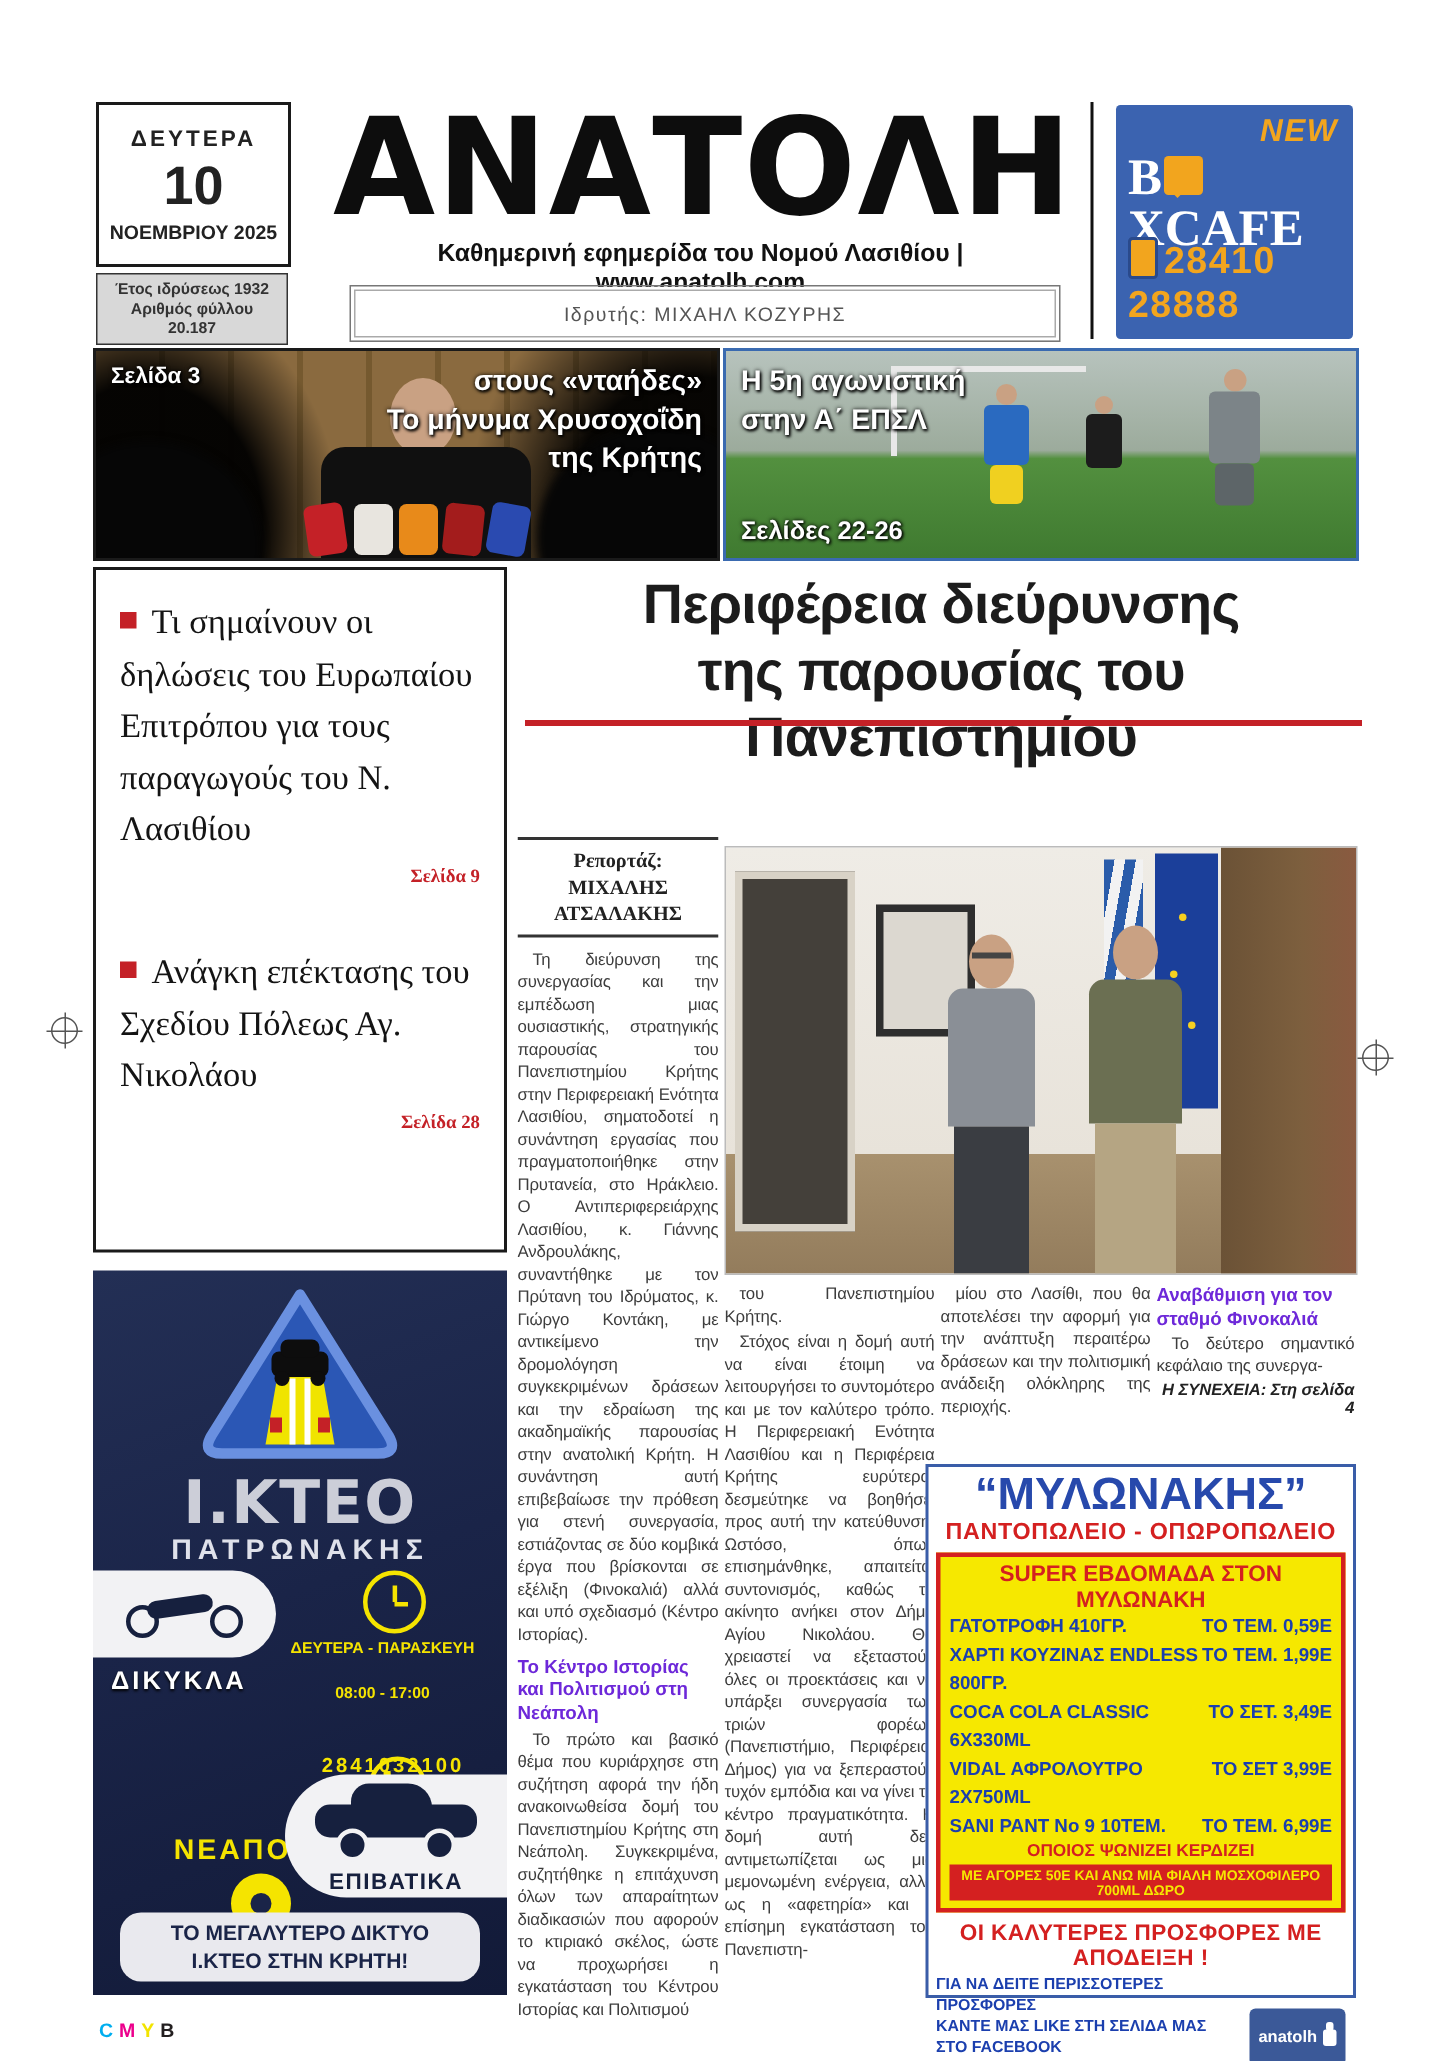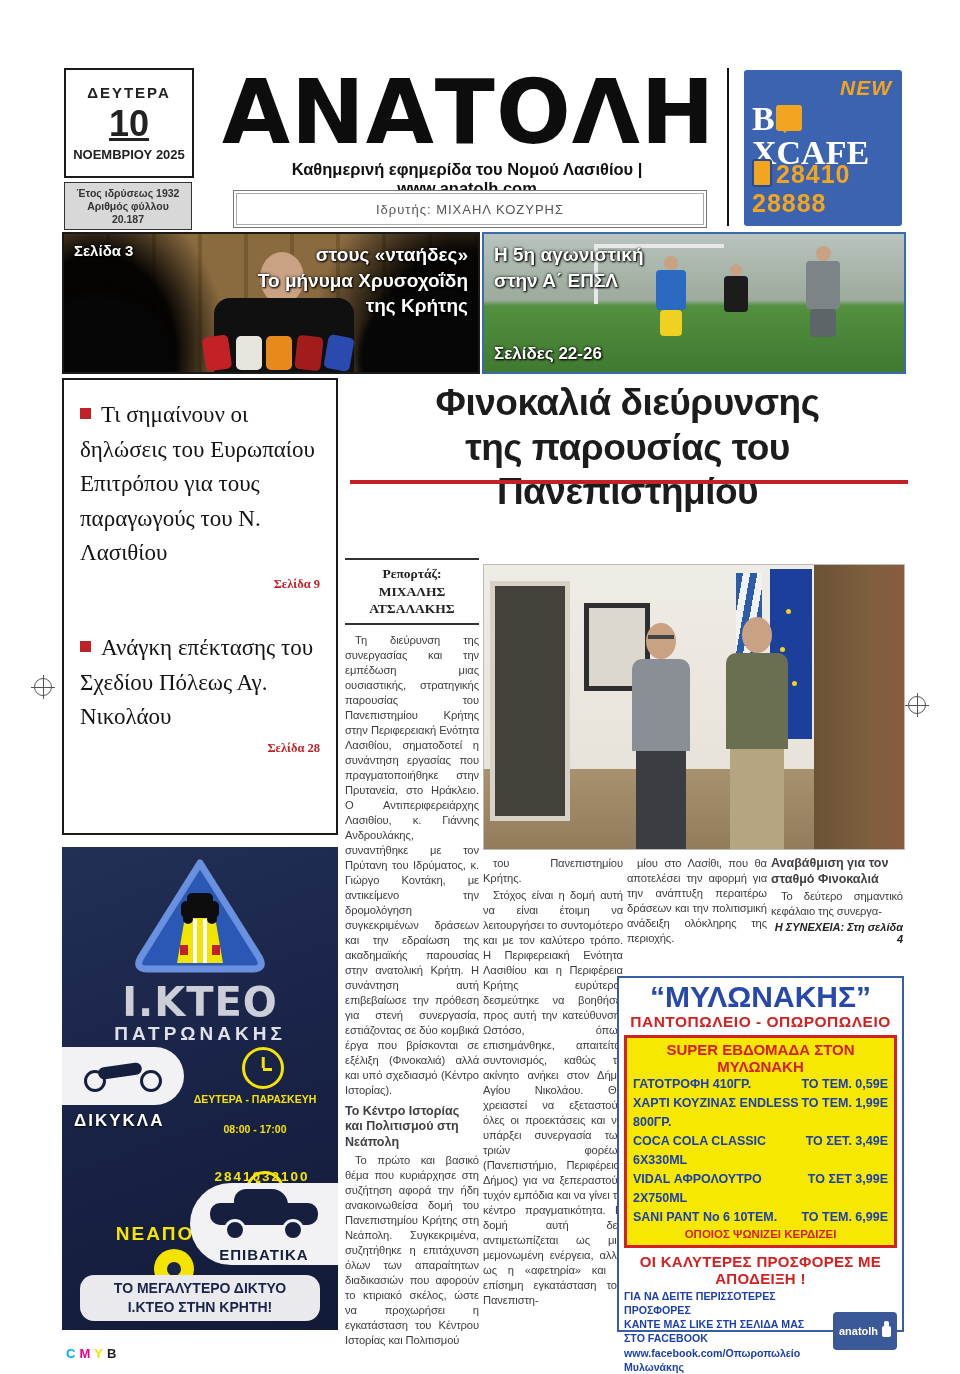--- a/index.html
+++ b/index.html
@@ -5,21 +5,21 @@
   html,body{margin:0;padding:0;background:#cfcfcf;}
   .page{position:relative;width:960px;height:1374px;background:#fff;margin:0 auto;overflow:hidden;
         font-family:"Liberation Sans",sans-serif;color:#222;}
   .abs{position:absolute;}
   .ctr{text-align:center;}
   .jst{text-align:justify;}
 
   
   .datebox{border:2px solid #1a1a1a;background:#fff;display:flex;flex-direction:column;justify-content:center;gap:2px;}
   .datebox .d1{font-size:15px;font-weight:bold;letter-spacing:2px;}
-  .datebox .d2{font-size:36px;font-weight:bold;text-decoration:underline;}
+  .datebox .d2{font-size:36px;font-weight:bold;}
   .datebox .d3{font-size:13px;font-weight:bold;}
   .infobox{border:1.5px solid #333;background:#d8d8d8;display:flex;flex-direction:column;justify-content:center;gap:1px;}
   .infobox div{font-size:10.5px;font-weight:bold;color:#333;}
   .masthead{font-weight:900;font-size:88px;line-height:1;color:#0d0d0d;letter-spacing:1px;transform:scaleY(1.02);font-family:"DejaVu Sans",sans-serif;}
   .subtitle{font-size:16.5px;font-weight:bold;color:#111;}
   .founderbox{border:1.5px solid #777;display:flex;align-items:center;justify-content:center;
               box-shadow:inset 0 0 0 2px #fff,inset 0 0 0 3px #aaa;}
   .founderbox span{font-size:13px;color:#555;letter-spacing:1px;}
   .vrule{background:#111;}
   .boxcafe{background:#3b63b0;border-radius:3px;overflow:hidden;}
@@ -53,21 +53,21 @@
   .indexbox{border:2px solid #1a1a1a;background:#fff;}
   .idx-item{font-family:"Liberation Serif",serif;font-size:23px;color:#141414;line-height:1.5;}
   .idx-bullet{display:inline-block;width:11px;height:11px;background:#c42127;margin-right:10px;position:relative;top:-3px;}
   .idx-ref{display:block;text-align:right;color:#c42127;font-weight:bold;font-size:12.5px;font-family:"Liberation Serif",serif;margin-top:4px;}
 
   
   .rep-block{border-top:2px solid #333;border-bottom:2px solid #333;font-family:"Liberation Serif",serif;
              font-weight:bold;font-size:13.5px;padding:5px 0;line-height:1.3;}
   .body-txt{font-size:11.2px;line-height:1.34;color:#3d3d3d;letter-spacing:-0.1px;}
   .body-txt p{margin:0 0 2px 0;text-indent:10px;}
-  .col-head{font-size:12.5px;font-weight:800;color:#404040;line-height:1.25;margin:6px 0 2px 0;}
+  .col-head{font-size:12.5px;font-weight:800;color:#6d28d9;line-height:1.25;margin:6px 0 2px 0;}
   .cont-line{font-size:11px;font-weight:800;font-style:italic;color:#222;}
 
   
   .aphoto{background:linear-gradient(180deg,#efece6 0%,#e8e3da 72%,#a8916e 72%,#937c5c 100%);overflow:hidden;border:1px solid #bbb;}
 
   
   .myl{border:2.5px solid #3a5da8;background:#fff;}
   .myl-title{color:#2749ac;font-weight:900;font-size:30px;letter-spacing:0;line-height:1.05;}
   .myl-sub{color:#d42020;font-weight:900;font-size:15.5px;letter-spacing:0.5px;}
   .offerbox{border:3px solid #d42020;background:#f6e800;padding:3px 6px 5px 6px;}
@@ -177,21 +177,21 @@
     <div class="player-shirt" style="left:326px;top:75px;width:26px;height:28px;background:#5d6568;"></div>
     <div class="head-skin" style="left:246px;top:30px;width:12px;height:12px;"></div>
     <div class="player-shirt" style="left:240px;top:42px;width:24px;height:36px;background:#1c1c1c;"></div>
     <div class="abs strip-cap" style="left:10px;top:8px;font-size:19px;line-height:1.35;">
       <div>Η 5η αγωνιστική</div>
       <div>στην Α΄ ΕΠΣΛ</div>
     </div>
     <div class="abs strip-cap" style="left:10px;bottom:8px;font-size:17px;text-align:right;">Σελίδες 22-26</div>
   </div>
 
-  <div class="abs ctr headline" style="left:340px;top:381px;width:575px;">Φινοκαλιά διεύρυνσης</div>
+  <div class="abs ctr headline" style="left:340px;top:381px;width:575px;">Περιφέρεια διεύρυνσης</div>
   <div class="abs ctr headline" style="left:340px;top:426px;width:575px;">της παρουσίας του Πανεπιστημίου</div>
   <div class="abs redrule" style="left:350px;top:480px;width:558px;height:4px;"></div>
 
   <div class="abs indexbox" style="left:62px;top:378px;width:276px;height:457px;padding:18px 16px;box-sizing:border-box;">
     <div class="idx-item">
       <span class="idx-bullet"></span><span>Τι σημαίνουν οι δηλώσεις του Ευρωπαίου Επιτρόπου για τους παραγωγούς του Ν. Λασιθίου</span>
       <span class="idx-ref">Σελίδα 9</span>
     </div>
     <div class="idx-item" style="margin-top:38px;">
       <span class="idx-bullet"></span><span>Ανάγκη επέκτασης του Σχεδίου Πόλεως Αγ. Νικολάου</span>
@@ -327,24 +327,25 @@
         </div>
       <div class="offer-row">
           <span>COCA COLA CLASSIC 6X330ML</span>
           <span class="pr">ΤΟ ΣΕΤ. 3,49Ε</span>
         </div>
       <div class="offer-row">
           <span>VIDAL ΑΦΡΟΛΟΥΤΡΟ 2X750ML</span>
           <span class="pr">ΤΟ ΣΕΤ 3,99Ε</span>
         </div>
       <div class="offer-row">
-          <span>SANI PANT No 6 10ΤΕΜ.</span>
+          <span>SANI PANT No 9 10ΤΕΜ.</span>
           <span class="pr">ΤΟ ΤΕΜ. 6,99Ε</span>
         </div>
       <div class="ctr offer-slogan">ΟΠΟΙΟΣ ΨΩΝΙΖΕΙ ΚΕΡΔΙΖΕΙ</div>
+      <div class="ctr giftbar">ΜΕ ΑΓΟΡΕΣ 50Ε ΚΑΙ ΑΝΩ ΜΙΑ ΦΙΑΛΗ ΜΟΣΧΟΦΙΛΕΡΟ 700ML  ΔΩΡΟ</div>
     </div>
     <div class="ctr myl-f1" style="margin-top:5px;">ΟΙ ΚΑΛΥΤΕΡΕΣ ΠΡΟΣΦΟΡΕΣ ΜΕ ΑΠΟΔΕΙΞΗ !</div>
     <div style="display:flex;margin-top:2px;align-items:center;gap:6px;">
       <div class="myl-fb-txt" style="flex:1;">
         <div>ΓΙΑ ΝΑ ΔΕΙΤΕ ΠΕΡΙΣΣΟΤΕΡΕΣ ΠΡΟΣΦΟΡΕΣ</div>
         <div>ΚΑΝΤΕ ΜΑΣ LIKE ΣΤΗ ΣΕΛΙΔΑ ΜΑΣ ΣΤΟ FACEBOOK</div>
         <div>www.facebook.com/Οπωροπωλείο Μυλωνάκης</div>
       </div>
       <div class="fb-badge" style="width:64px;height:38px;">
         <span>anatolh</span>

